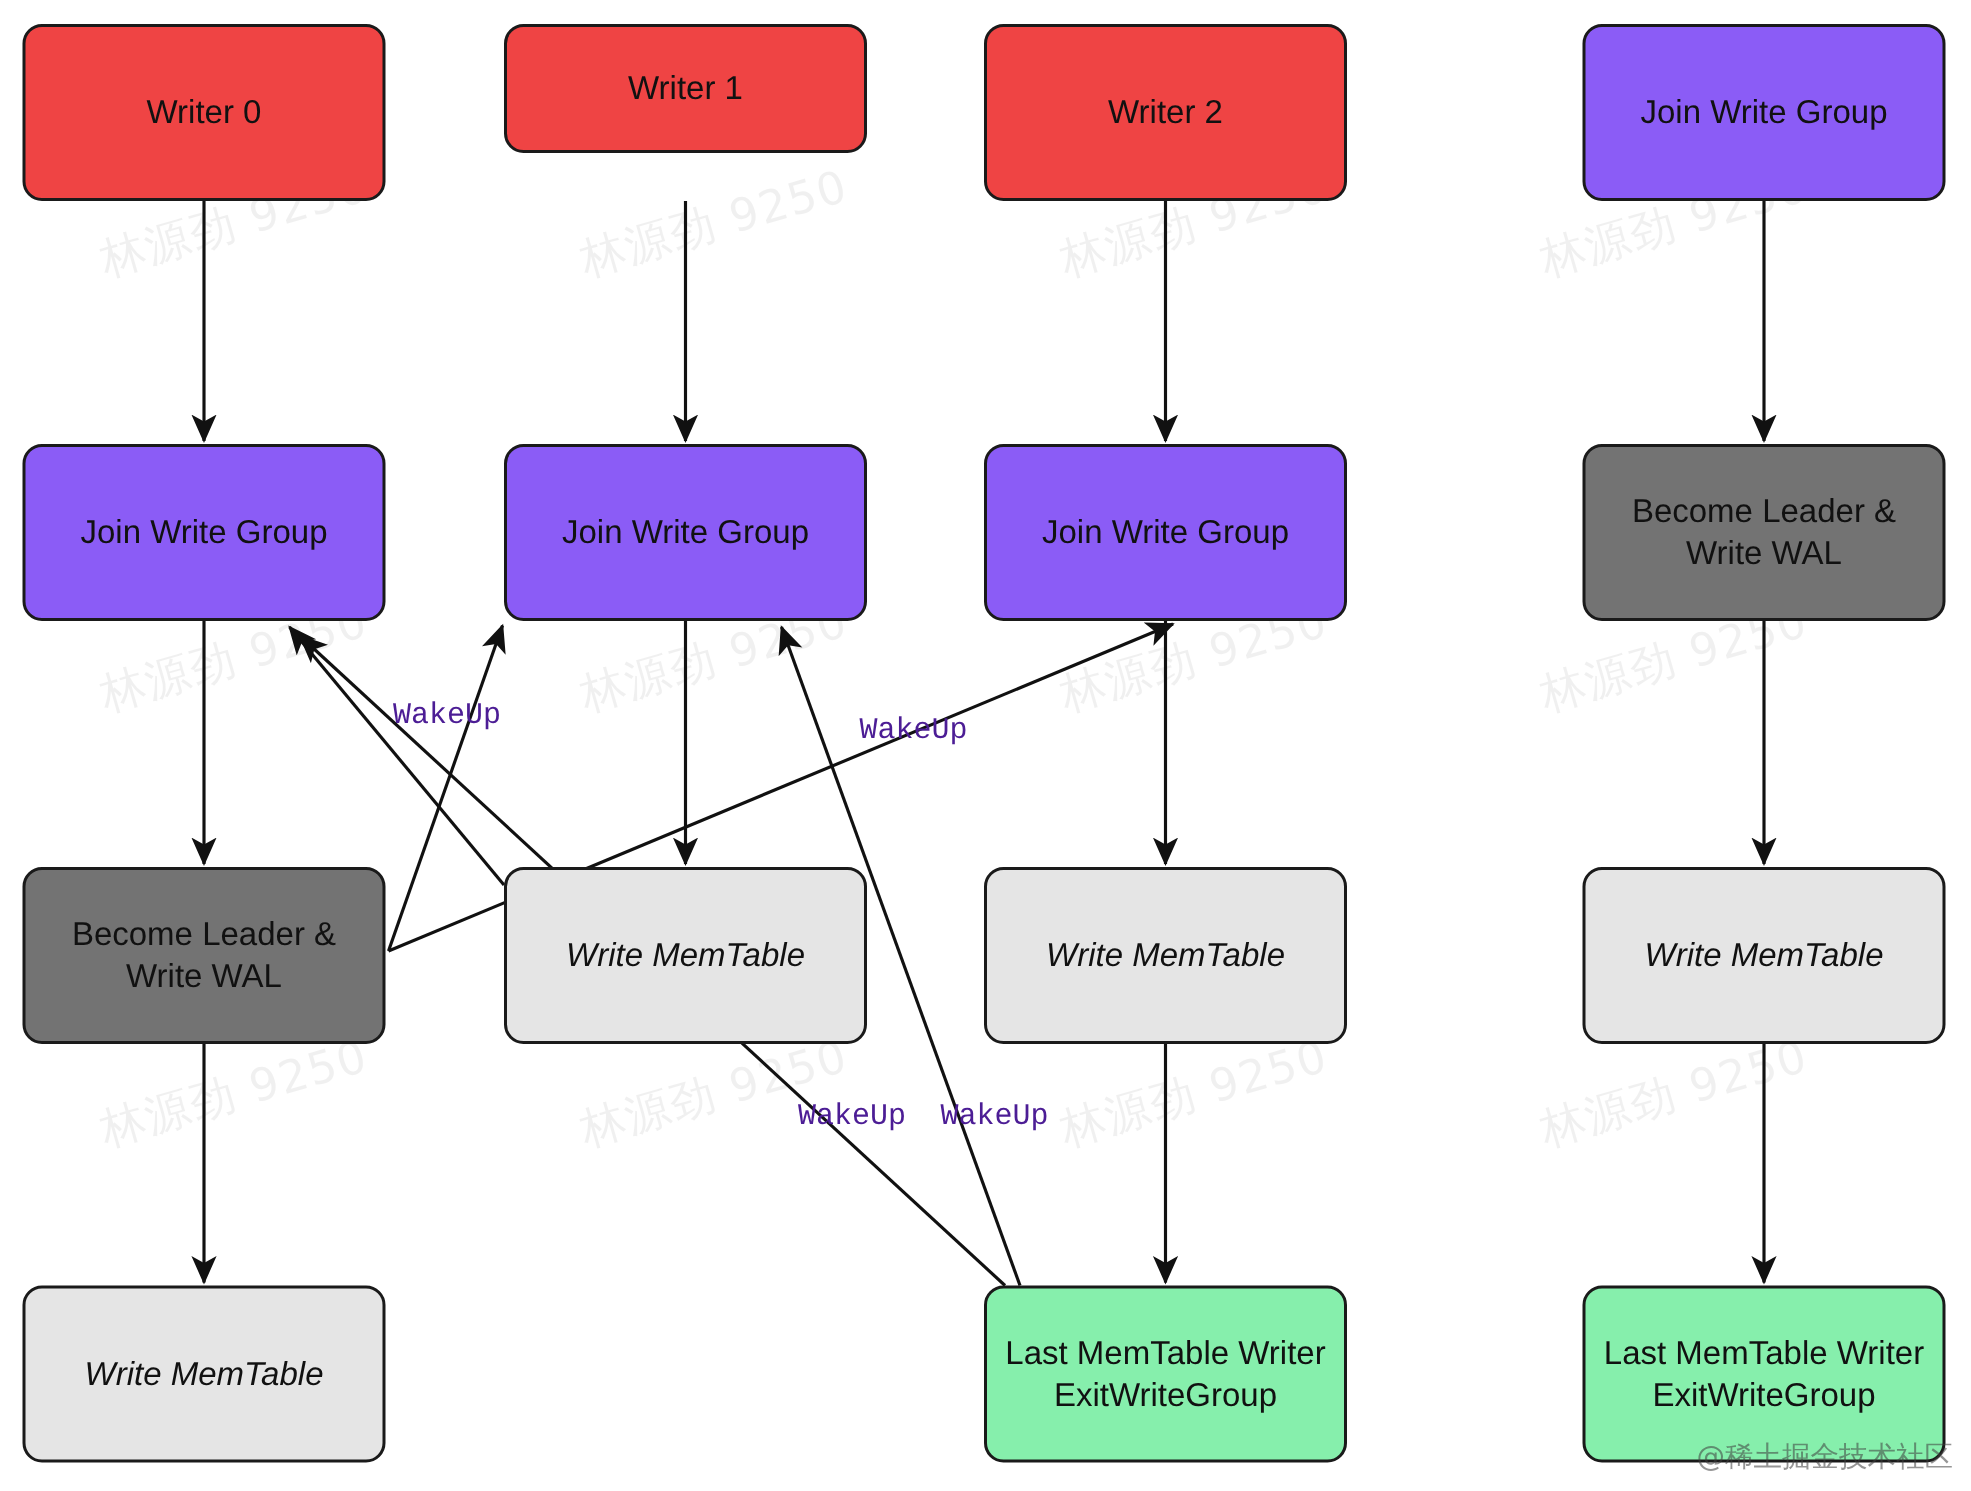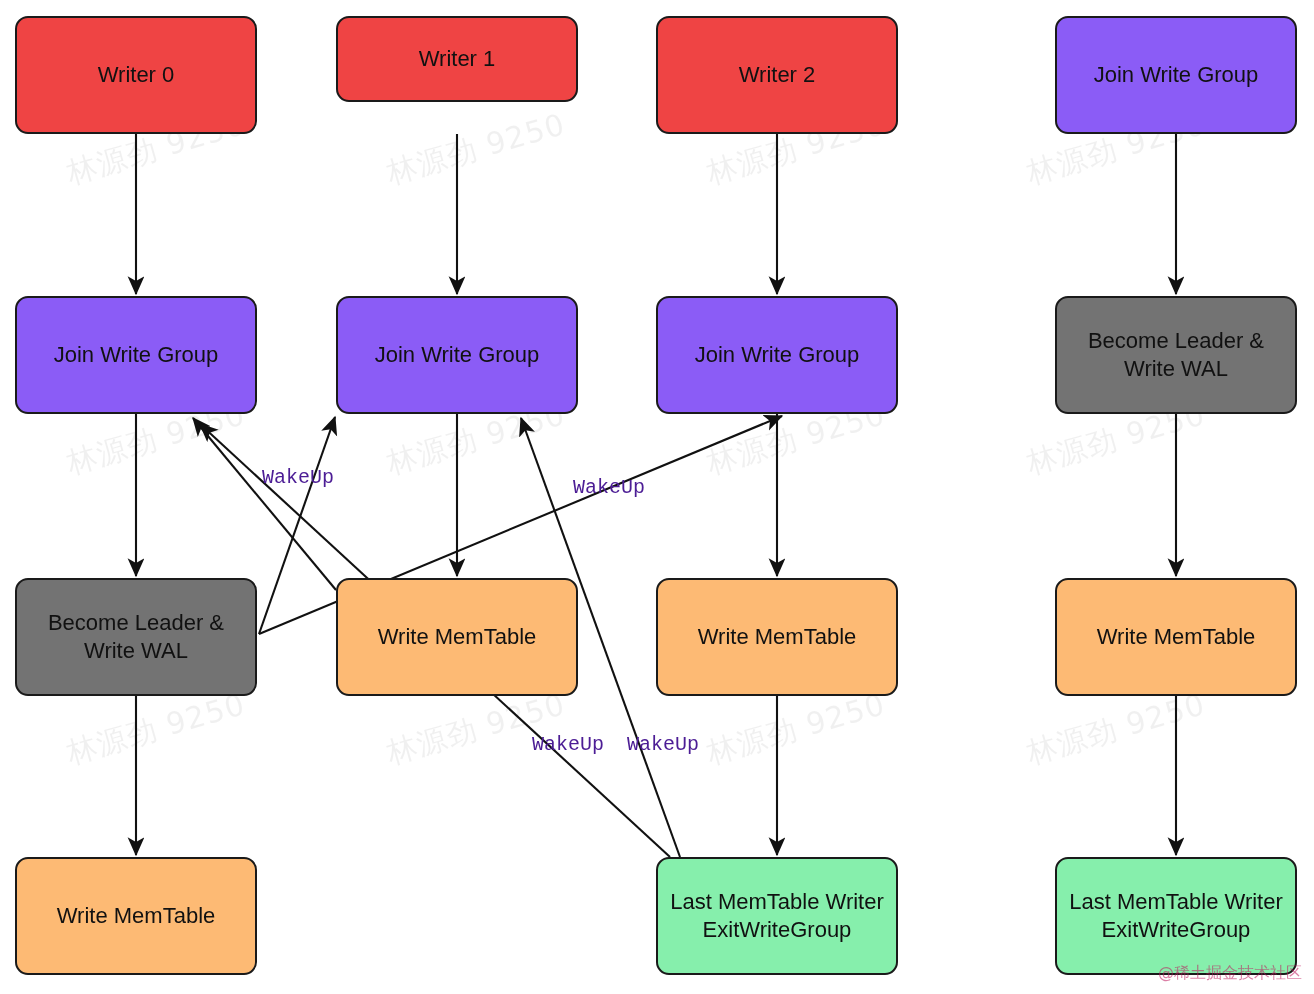--- a/index.html
+++ b/index.html
@@ -57,38 +57,38 @@
     font-size: 22px;
     line-height: 28px;
     color: #111111;
     z-index: 3;
     white-space: pre-line;
     font-family: "Liberation Sans", sans-serif;
   }
   .n-white  { background: #ef4444; }
   .n-pink   { background: #8b5cf6; }
   .n-green  { background: #737373; }
-  .n-yellow { background: #fdba74; }
+  .n-yellow { background: #e5e5e5; font-style: italic; }
   .n-mint   { background: #86efac; }
 
   .edge-label {
     position: absolute;
     font-size: 20px;
     color: #4c1d95;
     background: transparent;
     white-space: nowrap;
     z-index: 4;
     font-family: Liberation Mono, monospace;
   }
   .corner-wm {
     position: absolute;
     right: 12px;
     bottom: 10px;
-    font-size: 16px;
-    color: #be185d;
+    font-size: 19px;
+    color: #404040;
     opacity: 0.55;
     font-family: "DejaVu Sans", sans-serif;
     z-index: 6;
     white-space: nowrap;
   }
 </style>
 </head>
 <body>
 
 <div id="canvas">

